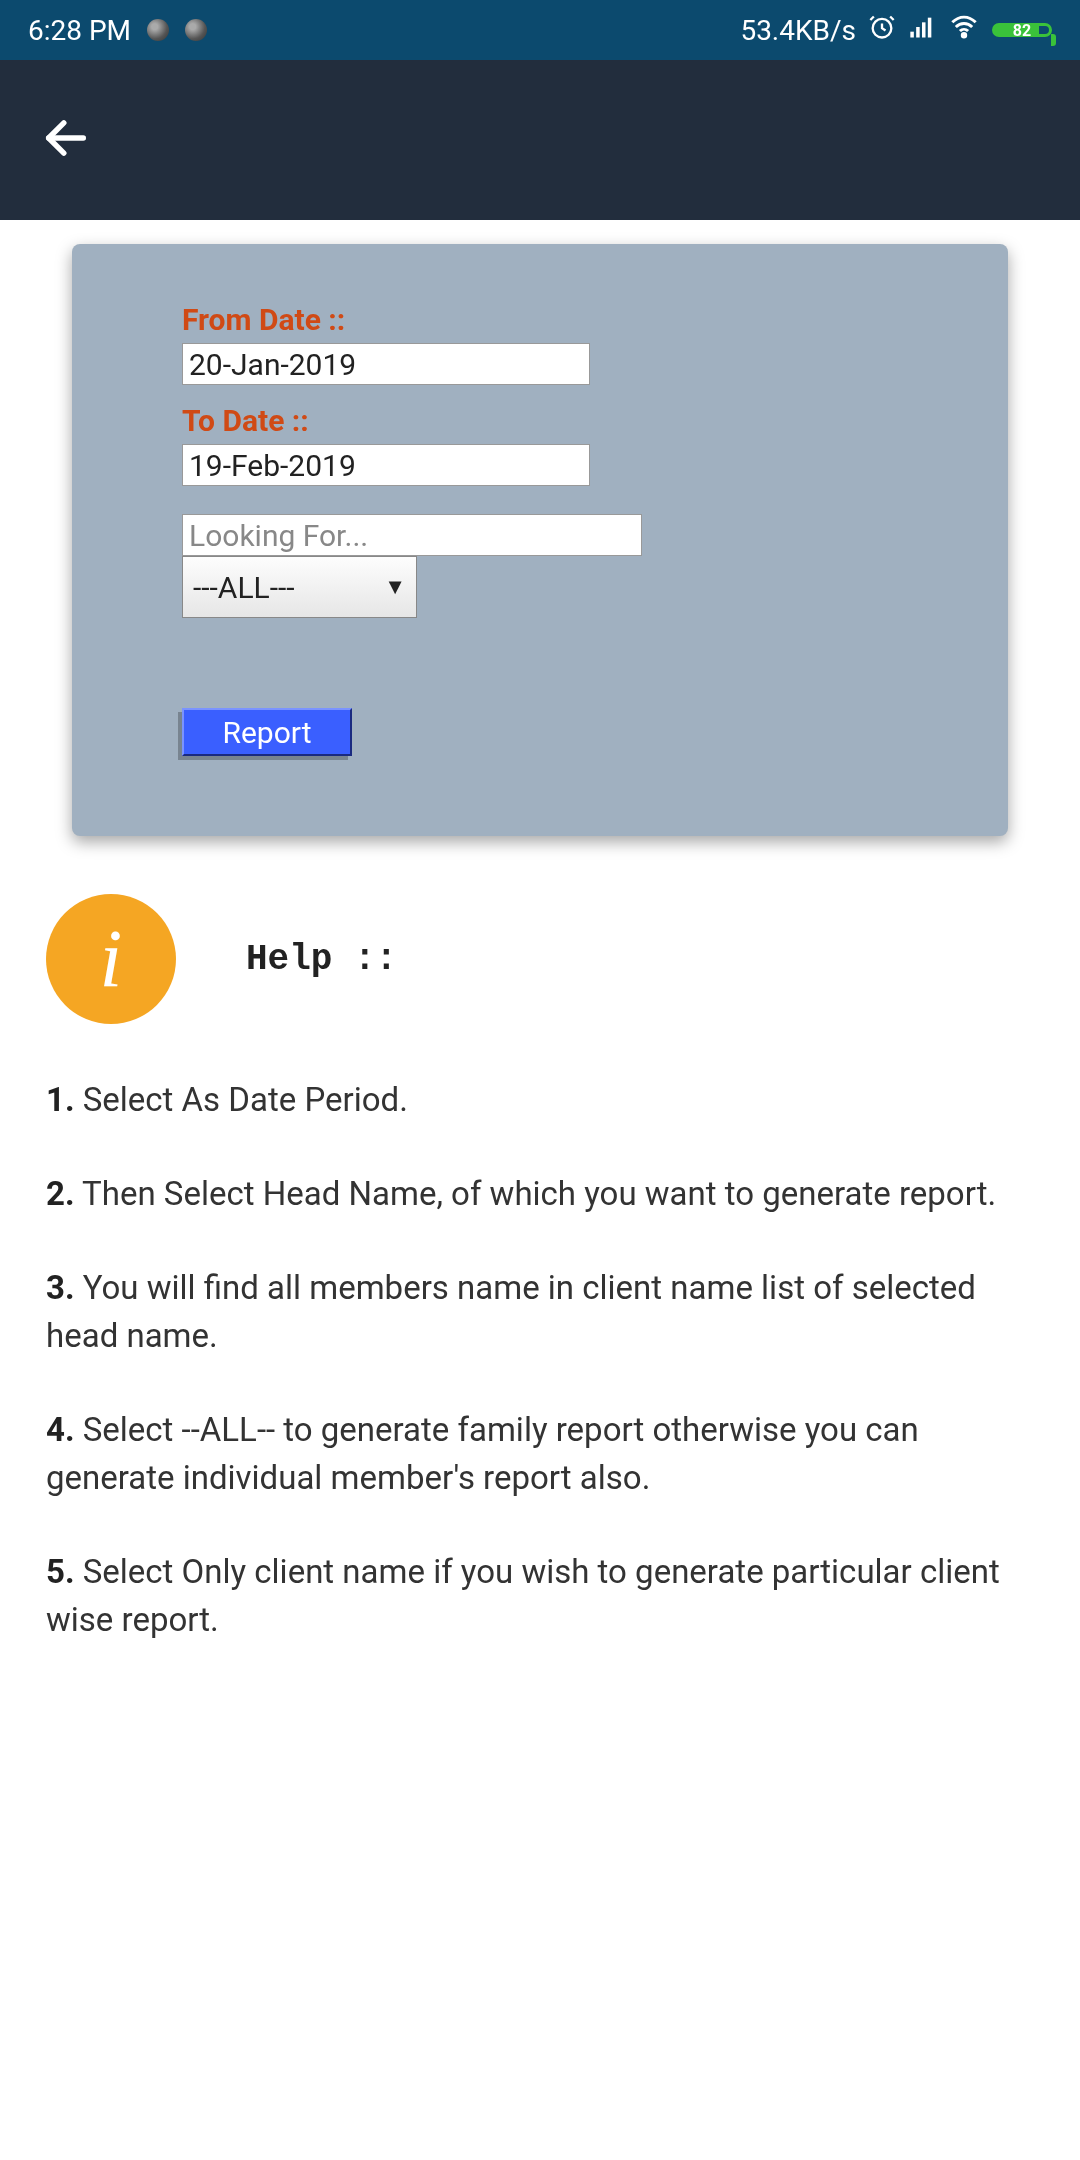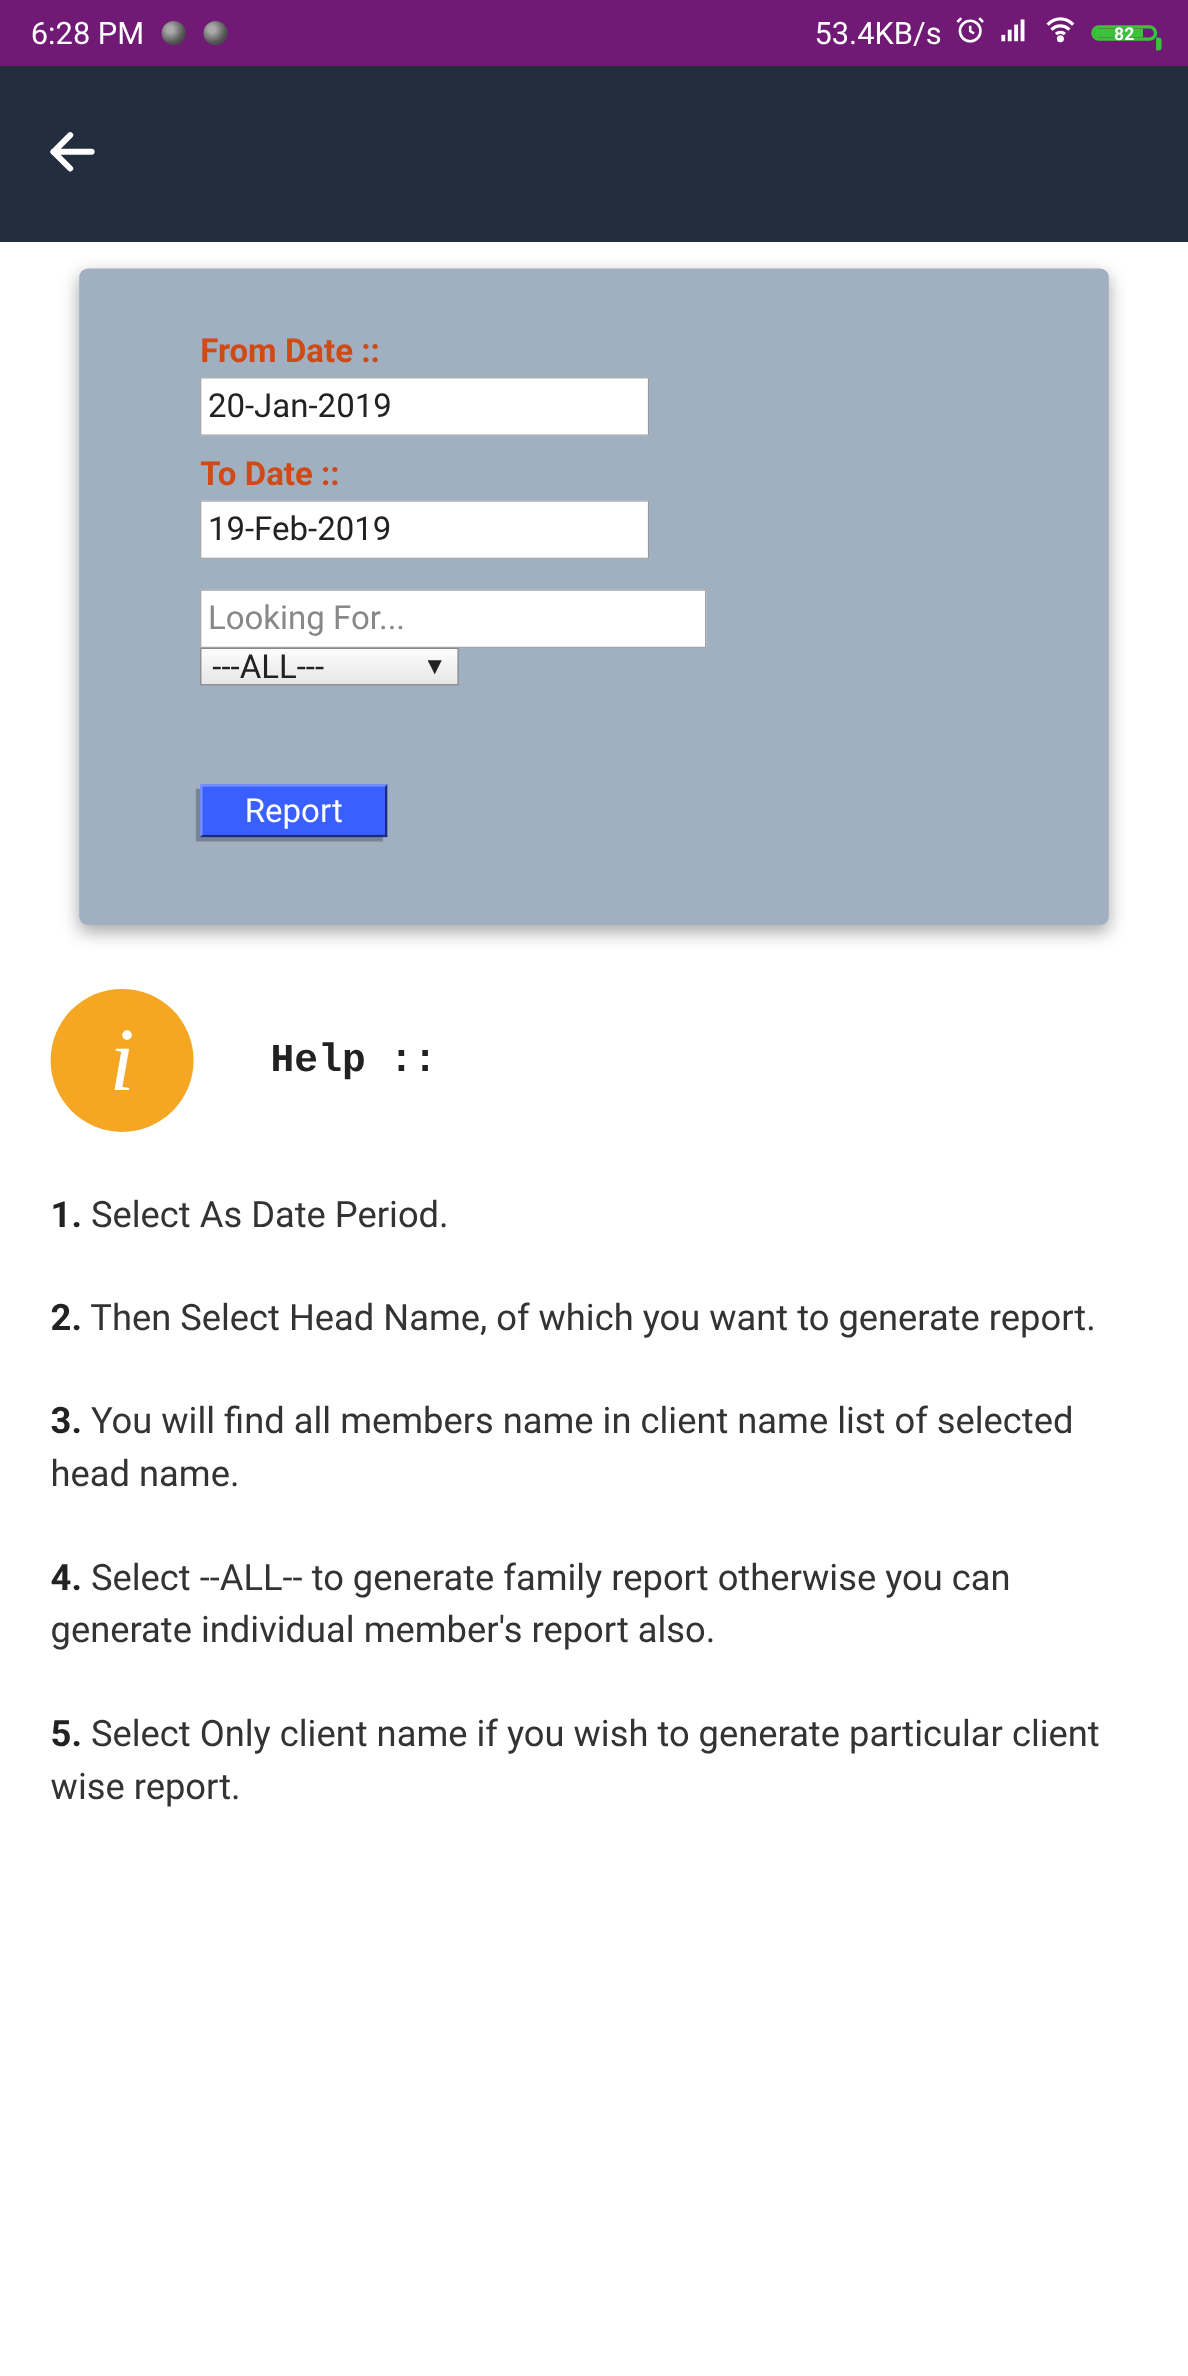--- a/index.html
+++ b/index.html
@@ -5,21 +5,21 @@
   * { margin: 0; padding: 0; box-sizing: border-box; }
   body {
     width: 1080px;
     height: 2160px;
     background: #ffffff;
     font-family: Roboto, Arial, sans-serif;
     overflow: hidden;
   }
   .status-bar {
     height: 60px;
-    background: #701a75;
+    background: #0c4a6e;
     color: #fff;
     display: flex;
     align-items: center;
     justify-content: space-between;
     padding: 0 28px 0 28px;
     font-size: 28px;
   }
   .status-left { display: flex; align-items: center; gap: 16px; }
   .status-right { display: flex; align-items: center; gap: 12px; }
   .dot {
@@ -56,34 +56,34 @@
   .field-label {
     color: #d04a15;
     font-weight: bold;
     font-size: 30px;
     margin-bottom: 6px;
     margin-top: 18px;
   }
   .field-label:first-child { margin-top:0; }
   .text-field {
     width: 408px;
-    height: 53px;
+    height: 42px;
     background: #fff;
     border: 1px solid #999;
     font-size: 30px;
     padding: 0 6px;
     color: #222;
     display: flex;
     align-items: center;
   }
   .text-field.wide { width: 460px; margin-top: 28px; }
   .text-field.placeholder { color: #888; }
   .select-box {
     width: 235px;
-    height: 34px;
+    height: 62px;
     background: linear-gradient(#fdfdfd,#e6e6e6);
     border: 1px solid #888;
     font-size: 30px;
     padding: 0 10px;
     color: #222;
     display: flex;
     align-items: center;
     justify-content: space-between;
     margin-top: 0;
   }

